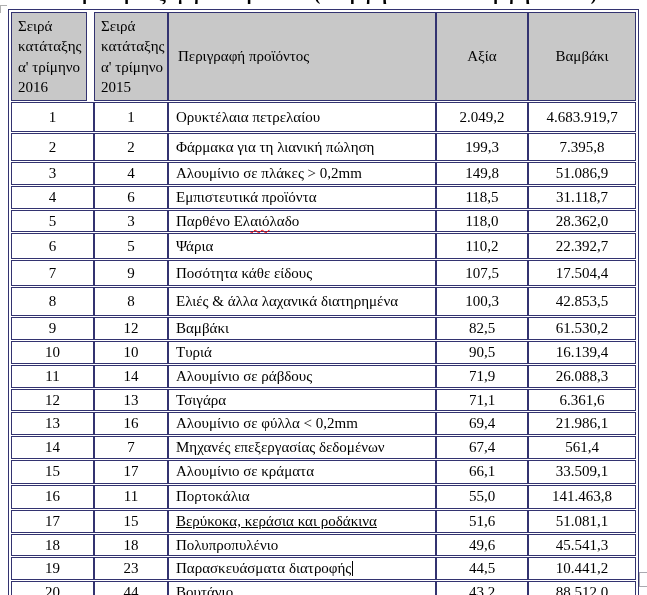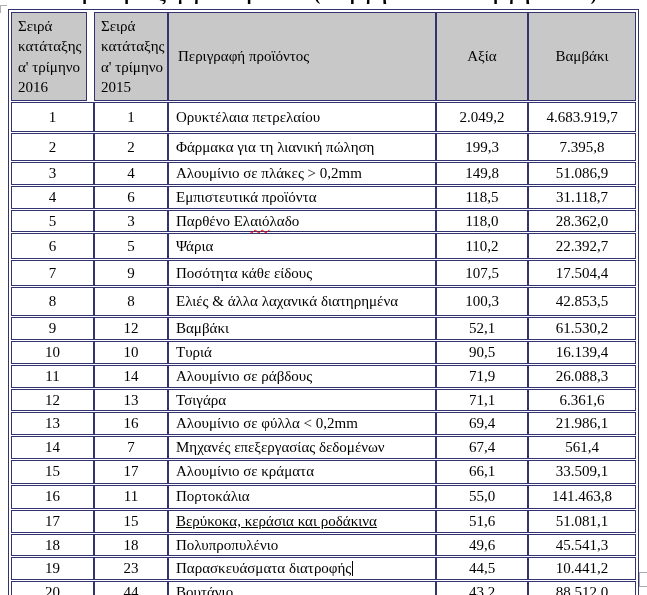--- a/index.html
+++ b/index.html
@@ -142,21 +142,21 @@
     <div class="cell c1" style="min-height: 29px;">8</div>
     <div class="cell c2" style="min-height: 29px;">8</div>
     <div class="cell product c3" style="min-height: 29px;">Ελιές &amp; άλλα  λαχανικά  διατηρημένα</div>
     <div class="cell c4" style="min-height: 29px;">100,3</div>
     <div class="cell c5" style="min-height: 29px;">42.853,5</div>
   </div>
       <div class="trow">
     <div class="cell c1" style="min-height: 22px;">9</div>
     <div class="cell c2" style="min-height: 22px;">12</div>
     <div class="cell product c3" style="min-height: 22px;">Βαμβάκι</div>
-    <div class="cell c4" style="min-height: 22px;">52,1</div>
+    <div class="cell c4" style="min-height: 22px;">82,5</div>
     <div class="cell c5" style="min-height: 22px;">61.530,2</div>
   </div>
       <div class="trow">
     <div class="cell c1" style="min-height: 22px;">10</div>
     <div class="cell c2" style="min-height: 22px;">10</div>
     <div class="cell product c3" style="min-height: 22px;">Τυριά</div>
     <div class="cell c4" style="min-height: 22px;">90,5</div>
     <div class="cell c5" style="min-height: 22px;">16.139,4</div>
   </div>
       <div class="trow">

